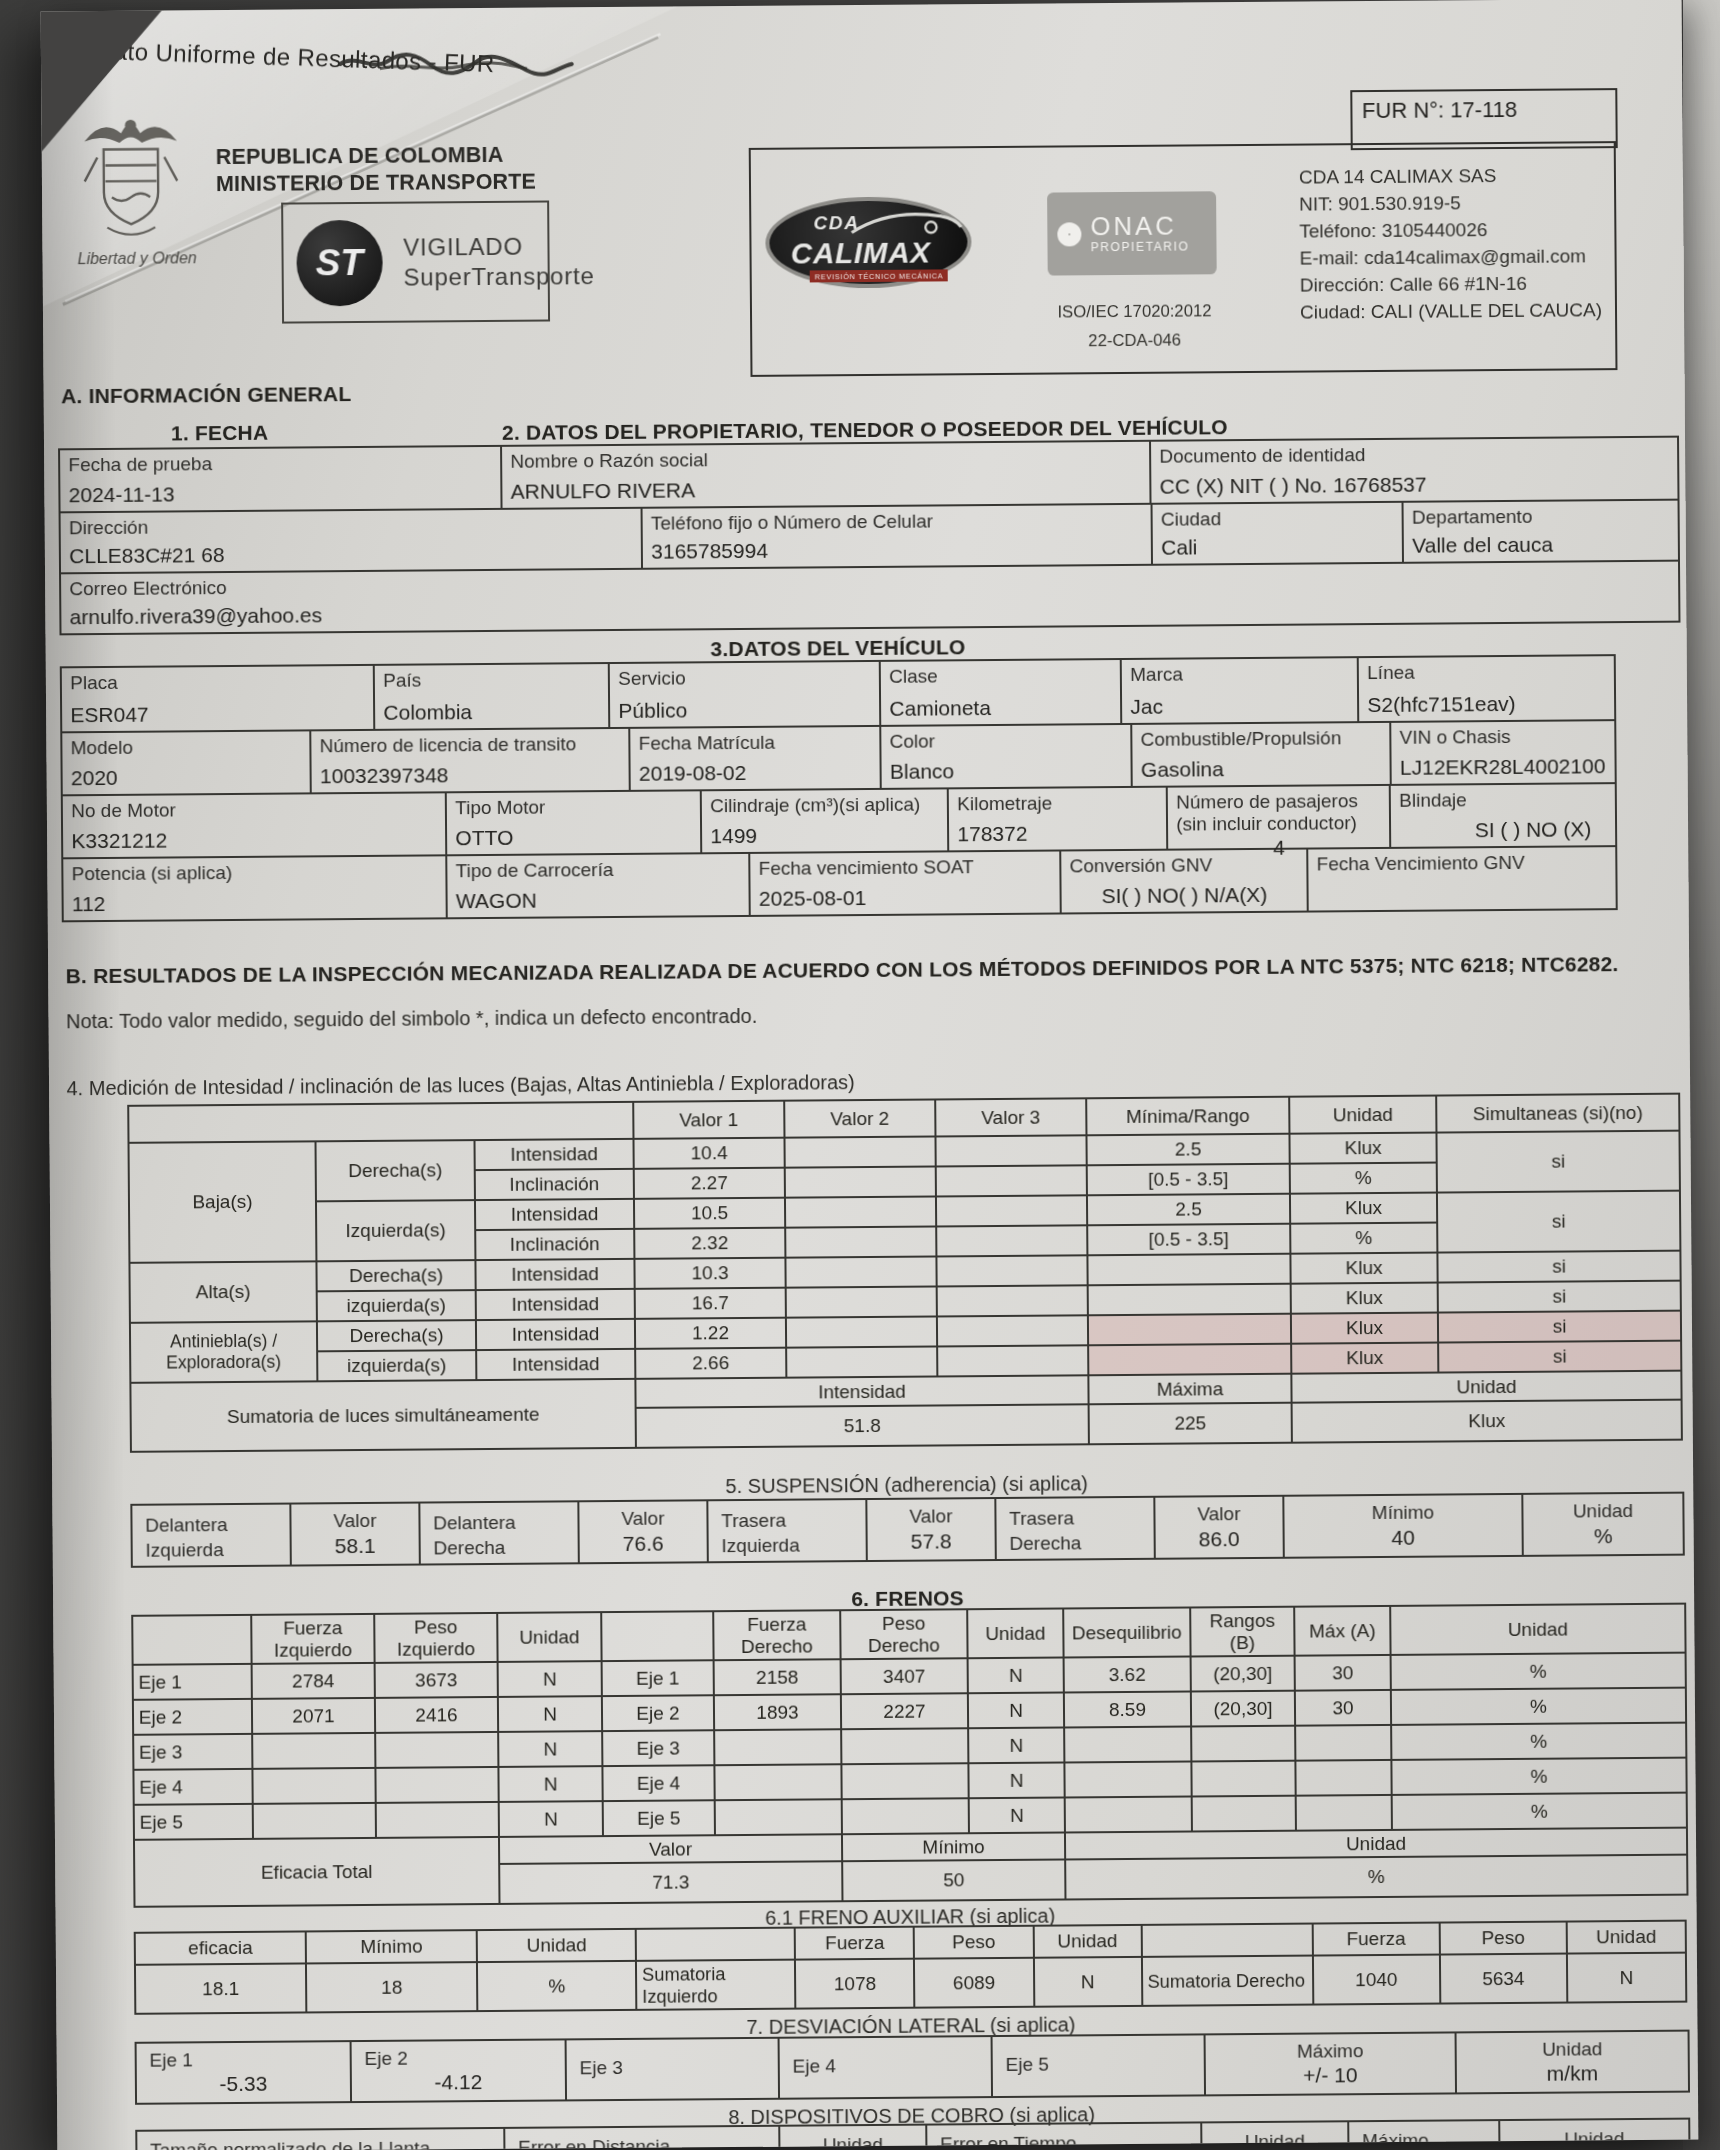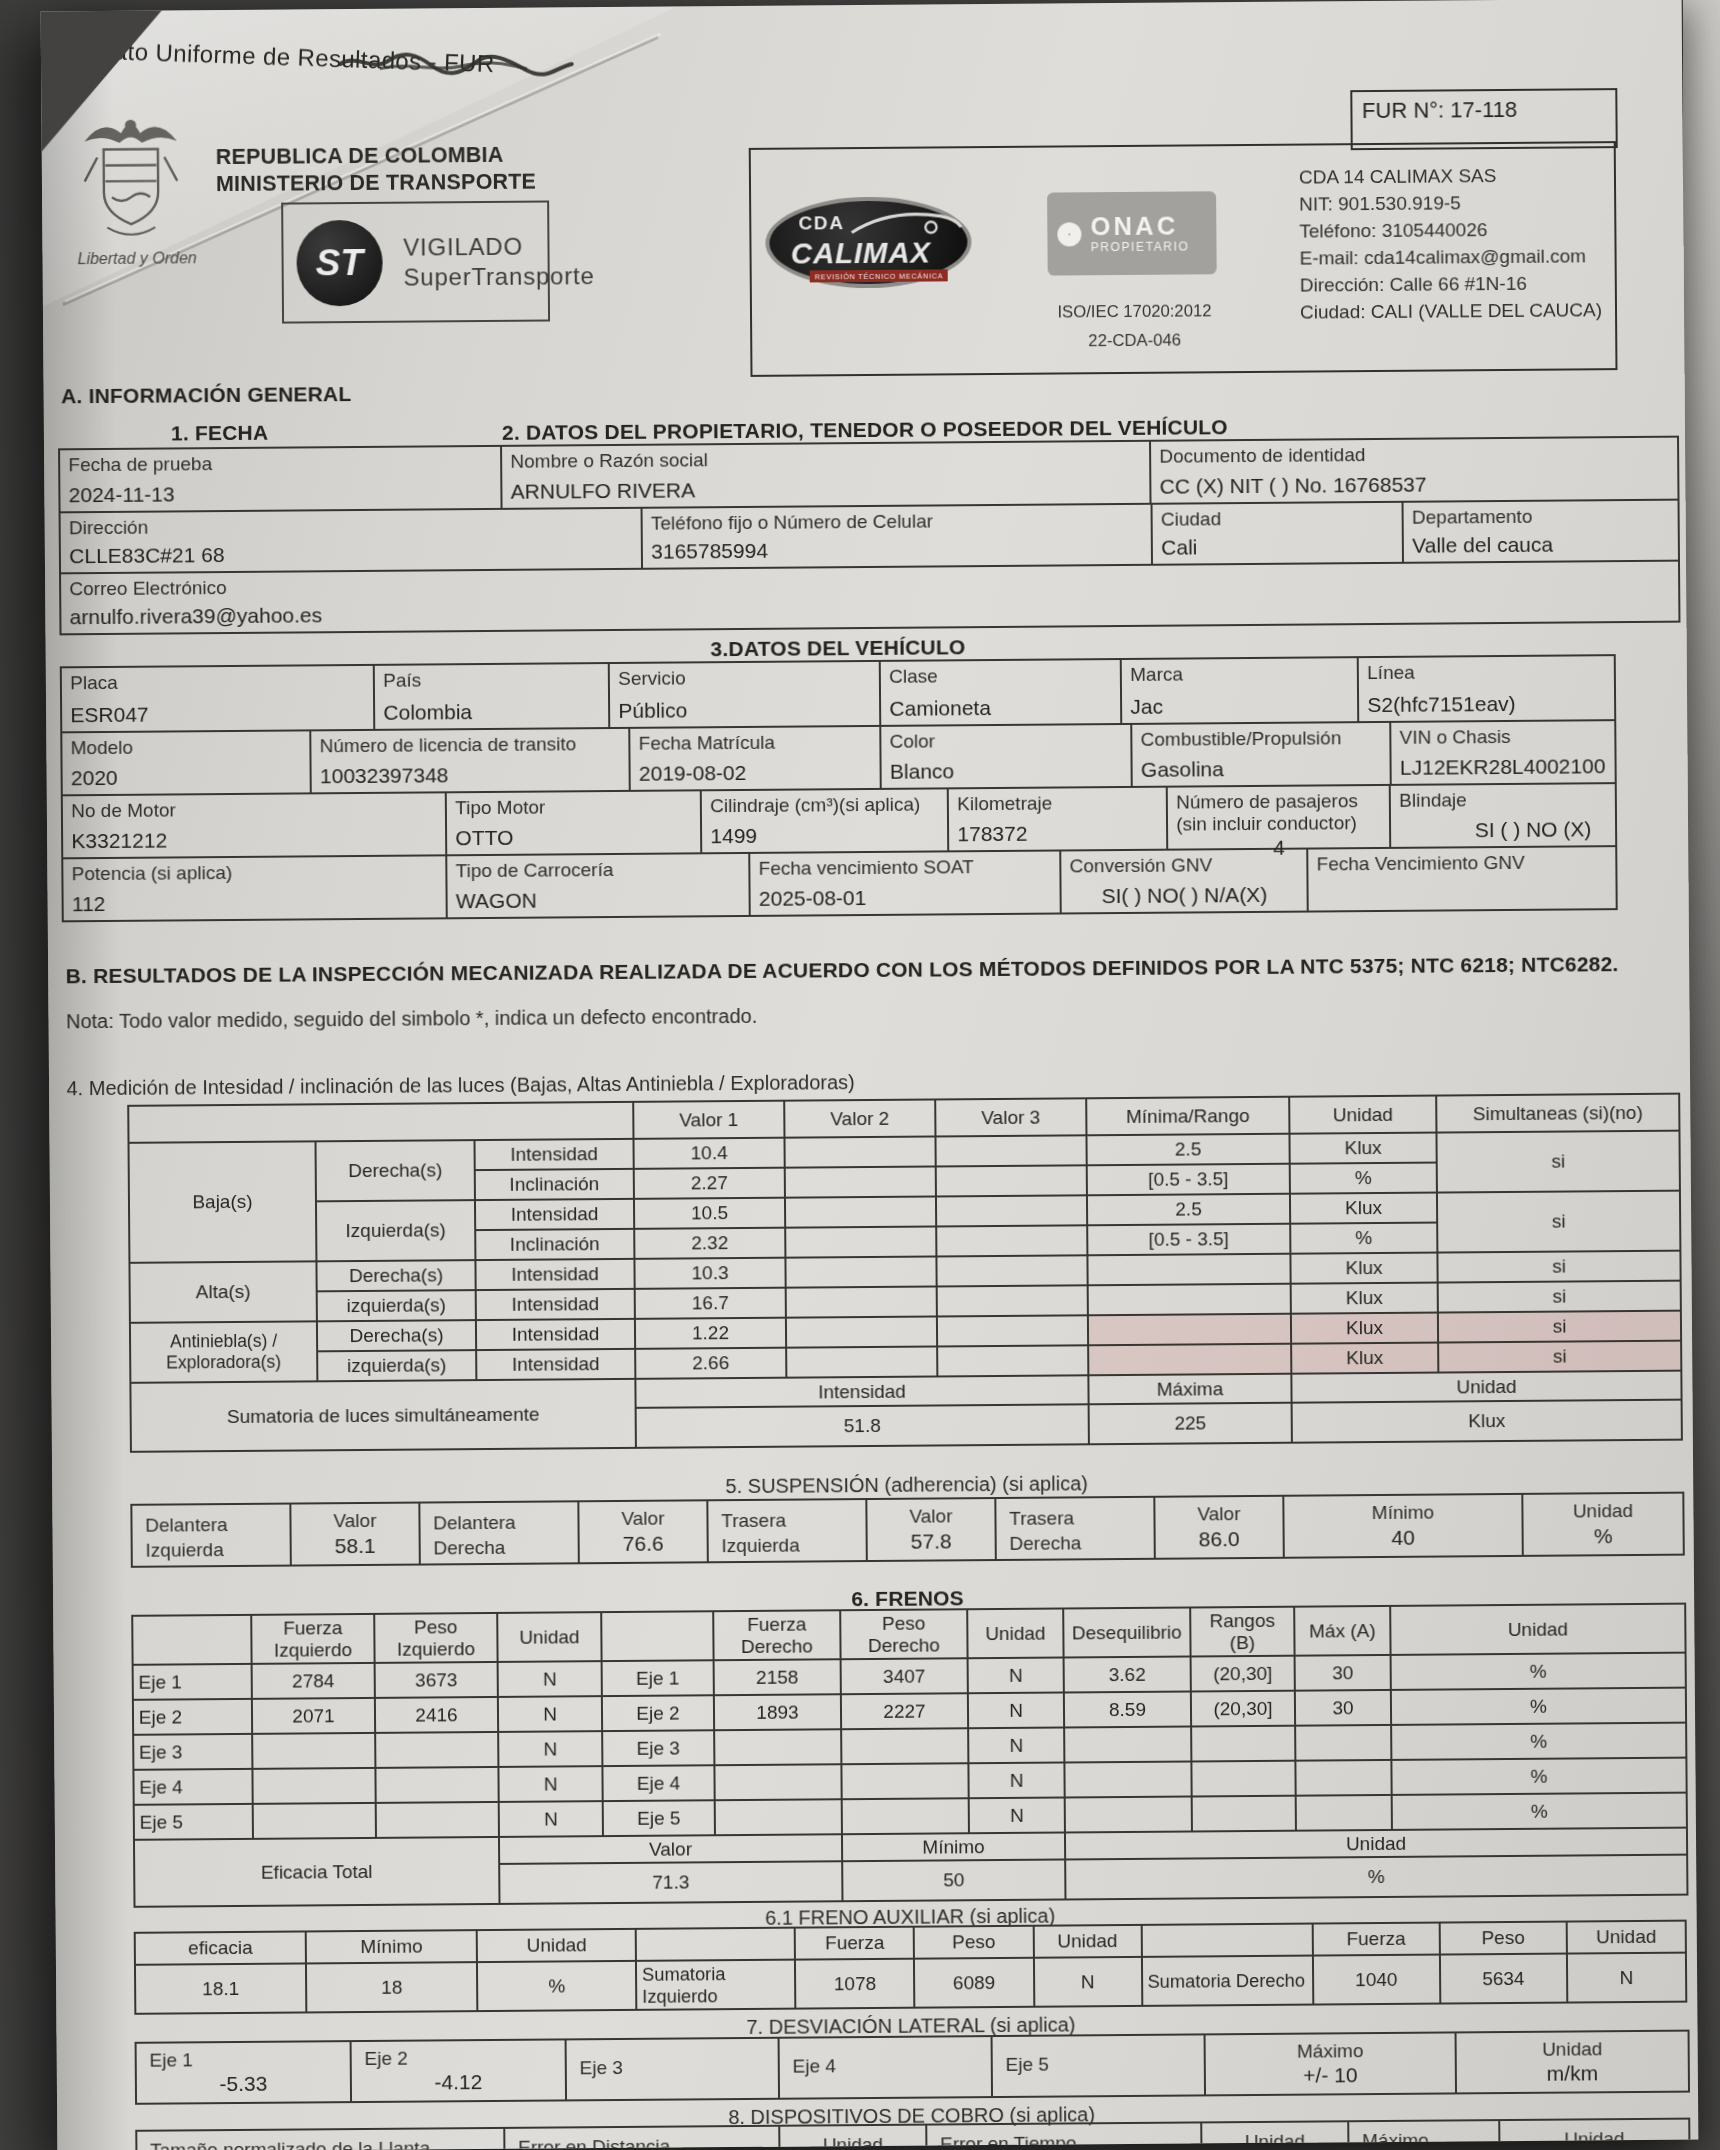--- a/index.html
+++ b/index.html
@@ -52,28 +52,28 @@
   .scribble{position:absolute;left:280px;top:0px;}
   .fur-box{border:2.4px solid #2f2e2b;padding:6.4px 9.6px 24px;font-size:22px;color:#23221f;}
   .ministry{font-size:21.5px;font-weight:bold;line-height:27px;color:#2a2926;letter-spacing:0.2px;}
   .st-box{border:2.4px solid #45443f;display:flex;align-items:center;padding:11px 12.7px;}
   .st-circle{width:86px;height:86px;border-radius:50%;background:radial-gradient(circle at 35% 30%,#3a3a3a,#0d0d0d);
     color:#eee;display:flex;align-items:center;justify-content:center;font-size:37px;font-weight:bold;font-style:italic;flex:0 0 auto;}
   .st-text{margin-left:21px;font-size:24px;color:#3c3b38;letter-spacing:0.8px;line-height:30px;}
   .big-box{border:2.4px solid #2f2e2b;}
   .cda-oval{position:absolute;border-radius:50%;background:radial-gradient(circle at 40% 35%,#333,#0a0a0a);
     border:4px solid #8d8c88;color:#e8e8e6;}
-  .cda-top{position:absolute;left:29px;top:11px;font-size:19px;font-weight:bold;letter-spacing:1.6px;}
+  .cda-top{position:absolute;left:44px;top:11px;font-size:19px;font-weight:bold;font-style:italic;letter-spacing:1.6px;}
   .cda-name{position:absolute;left:21px;top:35px;font-size:29.5px;font-weight:bold;font-style:italic;letter-spacing:0.8px;}
   .cda-sub{position:absolute;left:40px;top:69px;background:#8e2a21;color:#f3e9e7;font-size:7.2px;
     padding:1.6px 4.8px;letter-spacing:0.8px;white-space:nowrap;}
   .onac-box{position:absolute;background:#a3a29e;border-radius:6.4px;display:flex;align-items:center;padding:8px 9.6px;}
   .onac-ring{width:24px;height:24px;border:11px solid #f2f1ee;border-radius:50%;flex:0 0 auto;}
   .onac-words{margin-left:9.6px;color:#f5f4f1;}
-  .onac-name{font-size:25.5px;font-weight:bold;letter-spacing:3.2px;line-height:27px;}
+  .onac-name{font-size:25.5px;font-weight:normal;letter-spacing:3.2px;line-height:27px;}
   .onac-sub{font-size:12px;letter-spacing:1.6px;}
   .iso-lines{position:absolute;text-align:center;font-size:16.7px;color:#35342f;line-height:29px;}
   .company{position:absolute;font-size:19px;line-height:27px;color:#31302c;}
   .caption-emblem{font-size:16px;font-style:italic;color:#4c4b47;}
 </style>
 </head>
 <body>
 
 <div class="wall-strip"></div>
 

